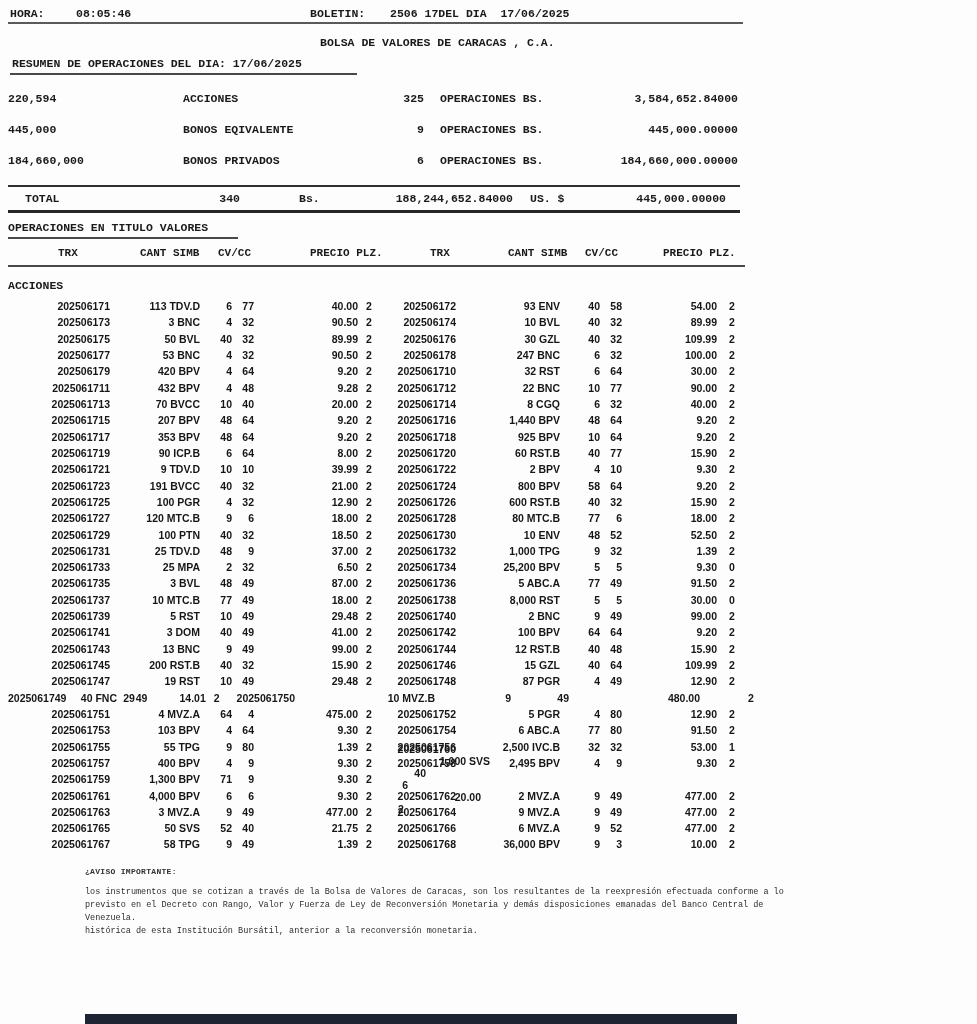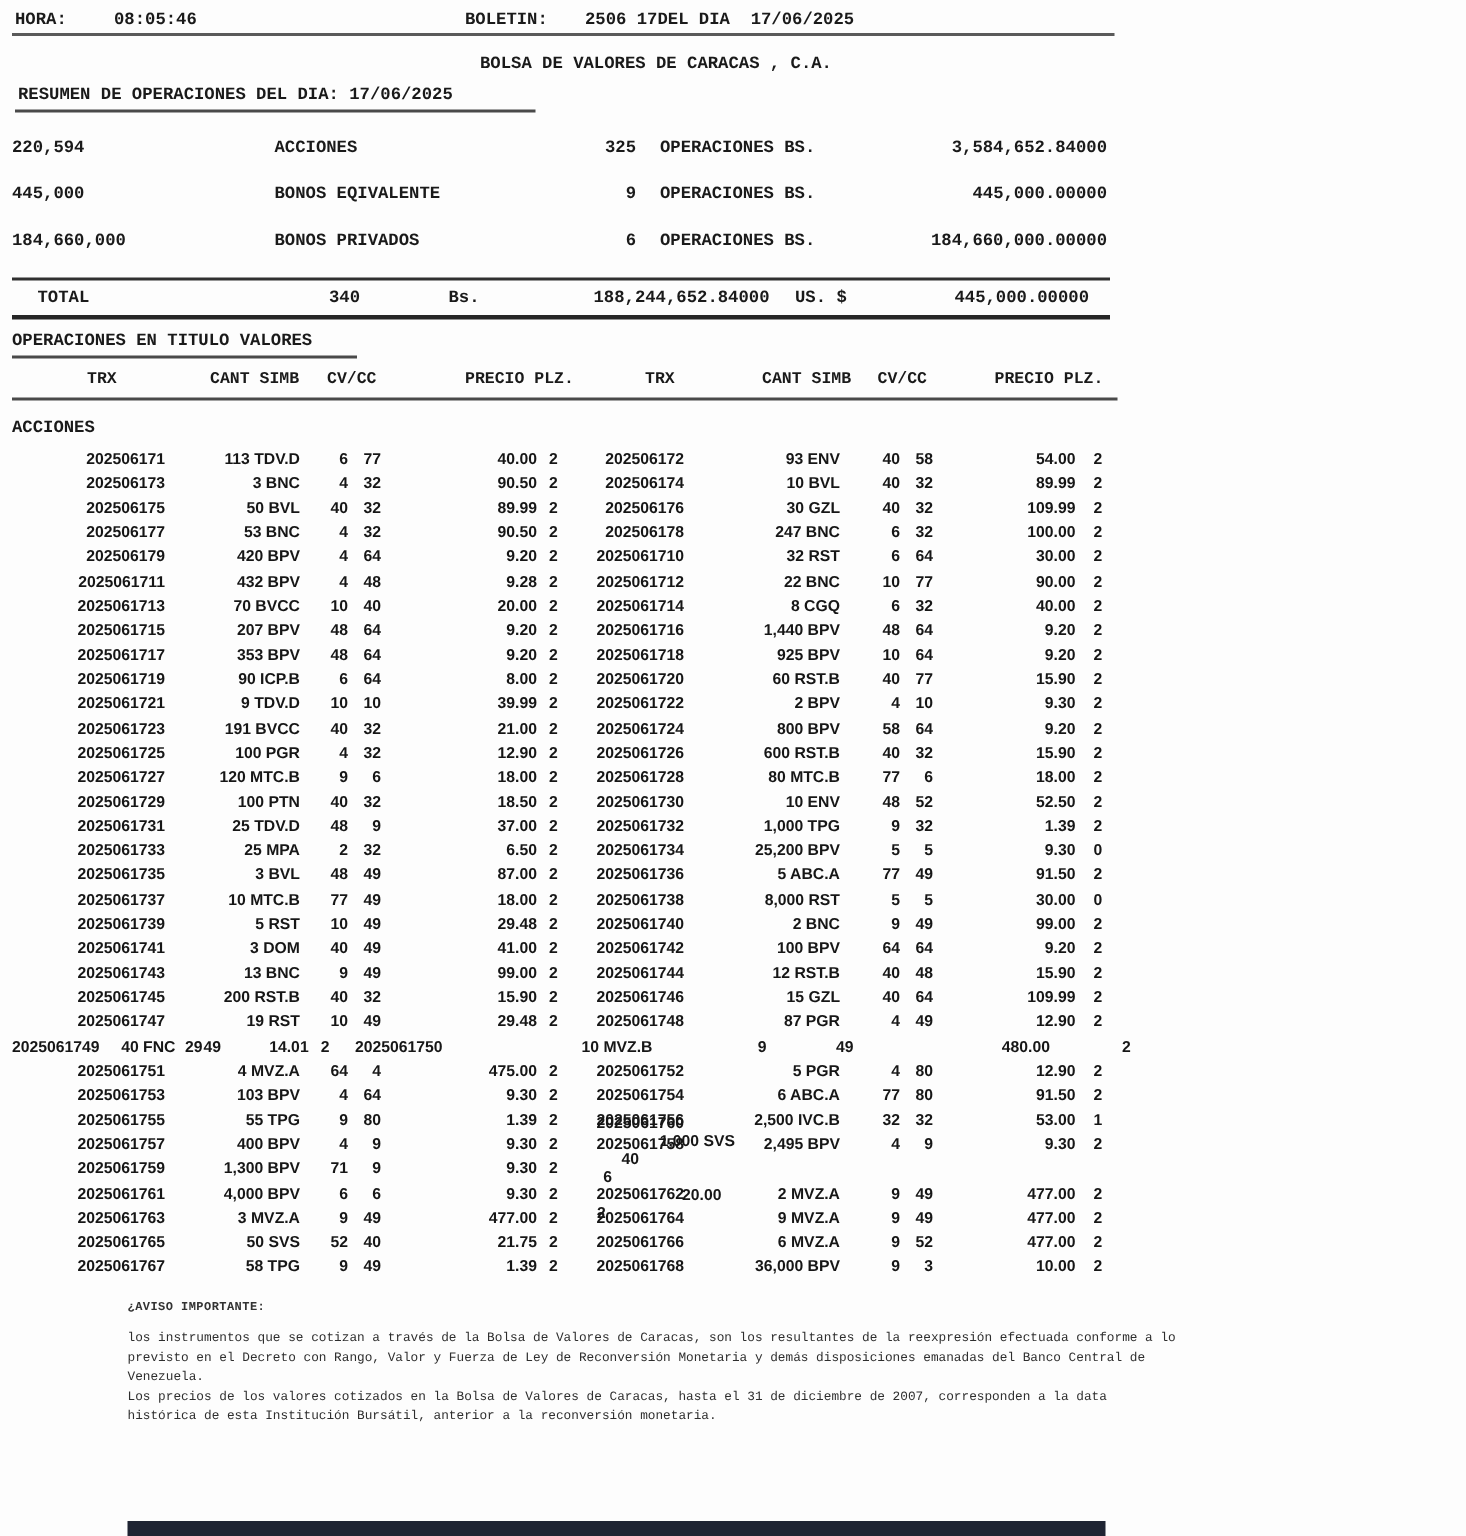--- a/index.html
+++ b/index.html
@@ -683,19 +683,18 @@
           <span class="c-plz">2</span>
         </span>
       </div>
     </div>
 
   <span class="abs mono aviso-head">¿AVISO IMPORTANTE:</span>
   <div class="aviso-wrap">
       <div class="aviso-line">los instrumentos que se cotizan a través de la Bolsa de Valores de Caracas, son los resultantes de la reexpresión efectuada conforme a lo</div>
       <div class="aviso-line">previsto en el Decreto con Rango, Valor y Fuerza de Ley de Reconversión Monetaria y demás disposiciones emanadas del Banco Central de</div>
       <div class="aviso-line">Venezuela.</div>
-      <div class="aviso-line">Los precios de los valores cotizados en la Bolsa de Valores de Caracas, hasta el 31 de diciembre de 2007, corresponden a la data</div>
       <div class="aviso-line">histórica de esta Institución Bursátil, anterior a la reconversión monetaria.</div>
     </div>
 
   <div class="bottom-bar" style="background: rgb(31, 36, 51);"></div>
 
 </div>
 
 </body></html>

